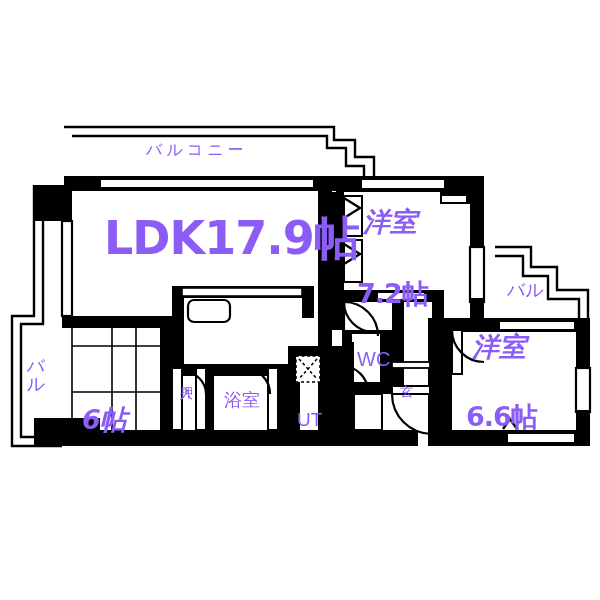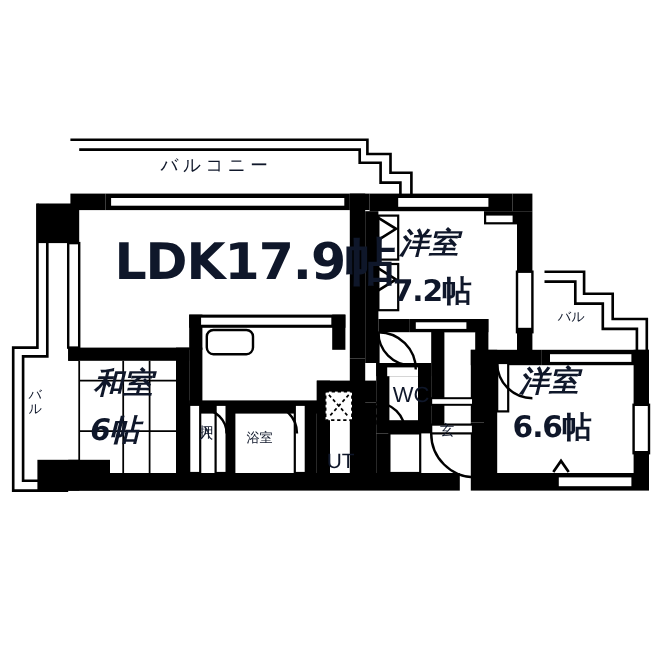--- a/index.html
+++ b/index.html
@@ -22,21 +22,21 @@
     position: absolute;
     left: 0;
     top: 0;
     width: 600px;
     height: 600px;
   }
   
   .lbl {
     position: absolute;
     white-space: nowrap;
-    color: #0f172a;
+    color: #8b5cf6;
     line-height: 1;
     -webkit-font-smoothing: antialiased;
   }
   .lbl-ldk {
     font-size: 46px;
     font-weight: 700;
     font-family: "DejaVu Sans", sans-serif;
     letter-spacing: -1px;
   }
   .lbl-room-big {
@@ -44,25 +44,26 @@
     font-weight: 700;
     font-family: "DejaVu Sans", sans-serif;
     letter-spacing: 0px;
     font-style: italic;
   }
   .lbl-room-size {
     font-size: 27px;
     font-weight: 700;
     font-family: "DejaVu Sans", sans-serif;
     letter-spacing: -1px;
+    margin-top: 28px;
   }
   .lbl-small {
-    font-size: 12px;
-    font-weight: 400;
-    font-family: Liberation Sans, sans-serif;
+    font-size: 18px;
+    font-weight: 400;
+    font-family: Liberation Mono, monospace;
   }
   .lbl-tiny {
     font-size: 13px;
     font-weight: 400;
     font-family: "DejaVu Sans", sans-serif;
   }
   .lbl-ut {
     font-size: 19px;
     font-weight: 400;
     font-family: "Liberation Sans", sans-serif;
@@ -257,21 +258,20 @@
       <line x1="72" y1="346" x2="160" y2="346"></line>
       <line x1="72" y1="392" x2="160" y2="392"></line>
     </g>
 
   </svg>
 
   <div class="lbl lbl-balcony-top" style="left:146px; top:142px;">バルコニー</div>
 
   <div class="lbl lbl-ldk" style="left:104px; top:215px;">LDK17.9帖</div>
 
-  <div class="lbl lbl-room-big" style="left:85px; top:335px;">和室</div>
   <div class="lbl lbl-room-size" style="left:82px; top:378px;font-style:italic;">6帖</div>
 
   <div class="lbl lbl-room-big" style="left:363px; top:208px;">洋室</div>
   <div class="lbl lbl-room-size" style="left:357px; top:252px;">7.2帖</div>
 
   <div class="lbl lbl-room-big" style="left:472px; top:333px;">洋室</div>
   <div class="lbl lbl-room-size" style="left:466px; top:375px;">6.6帖</div>
 
   <div class="lbl lbl-tiny vert" style="left:180px; top:376px;">押入</div>
 

